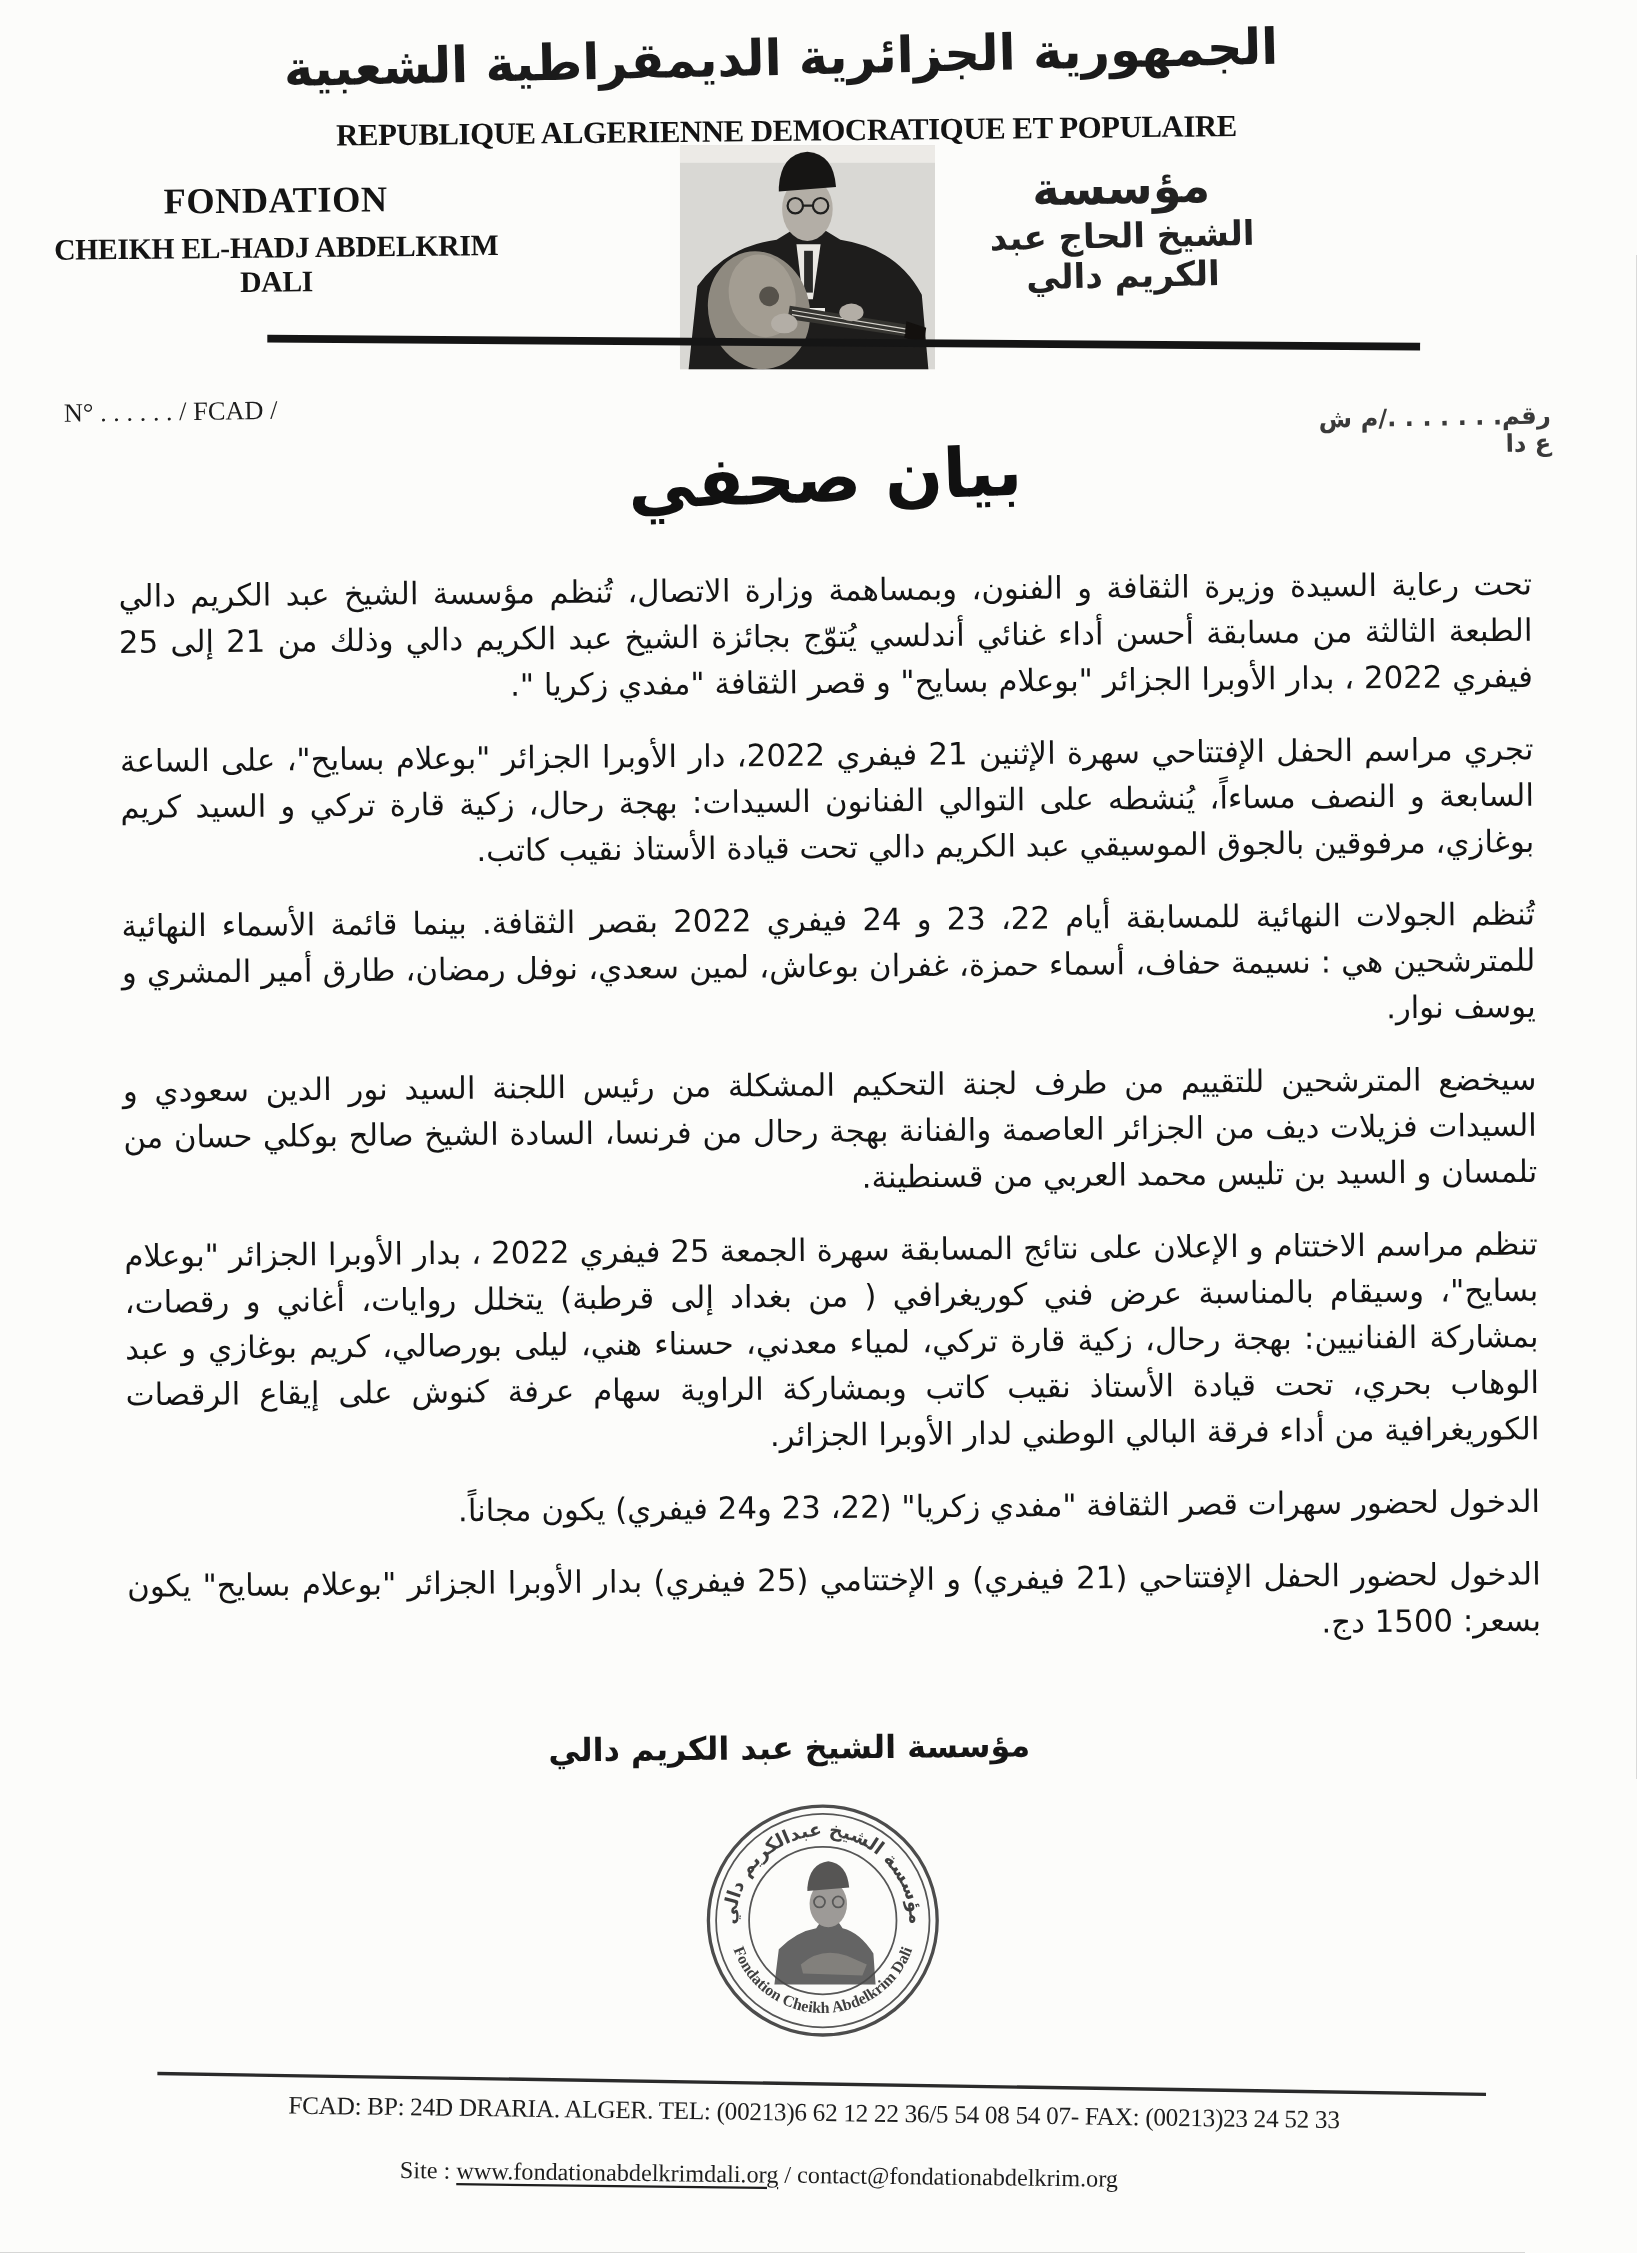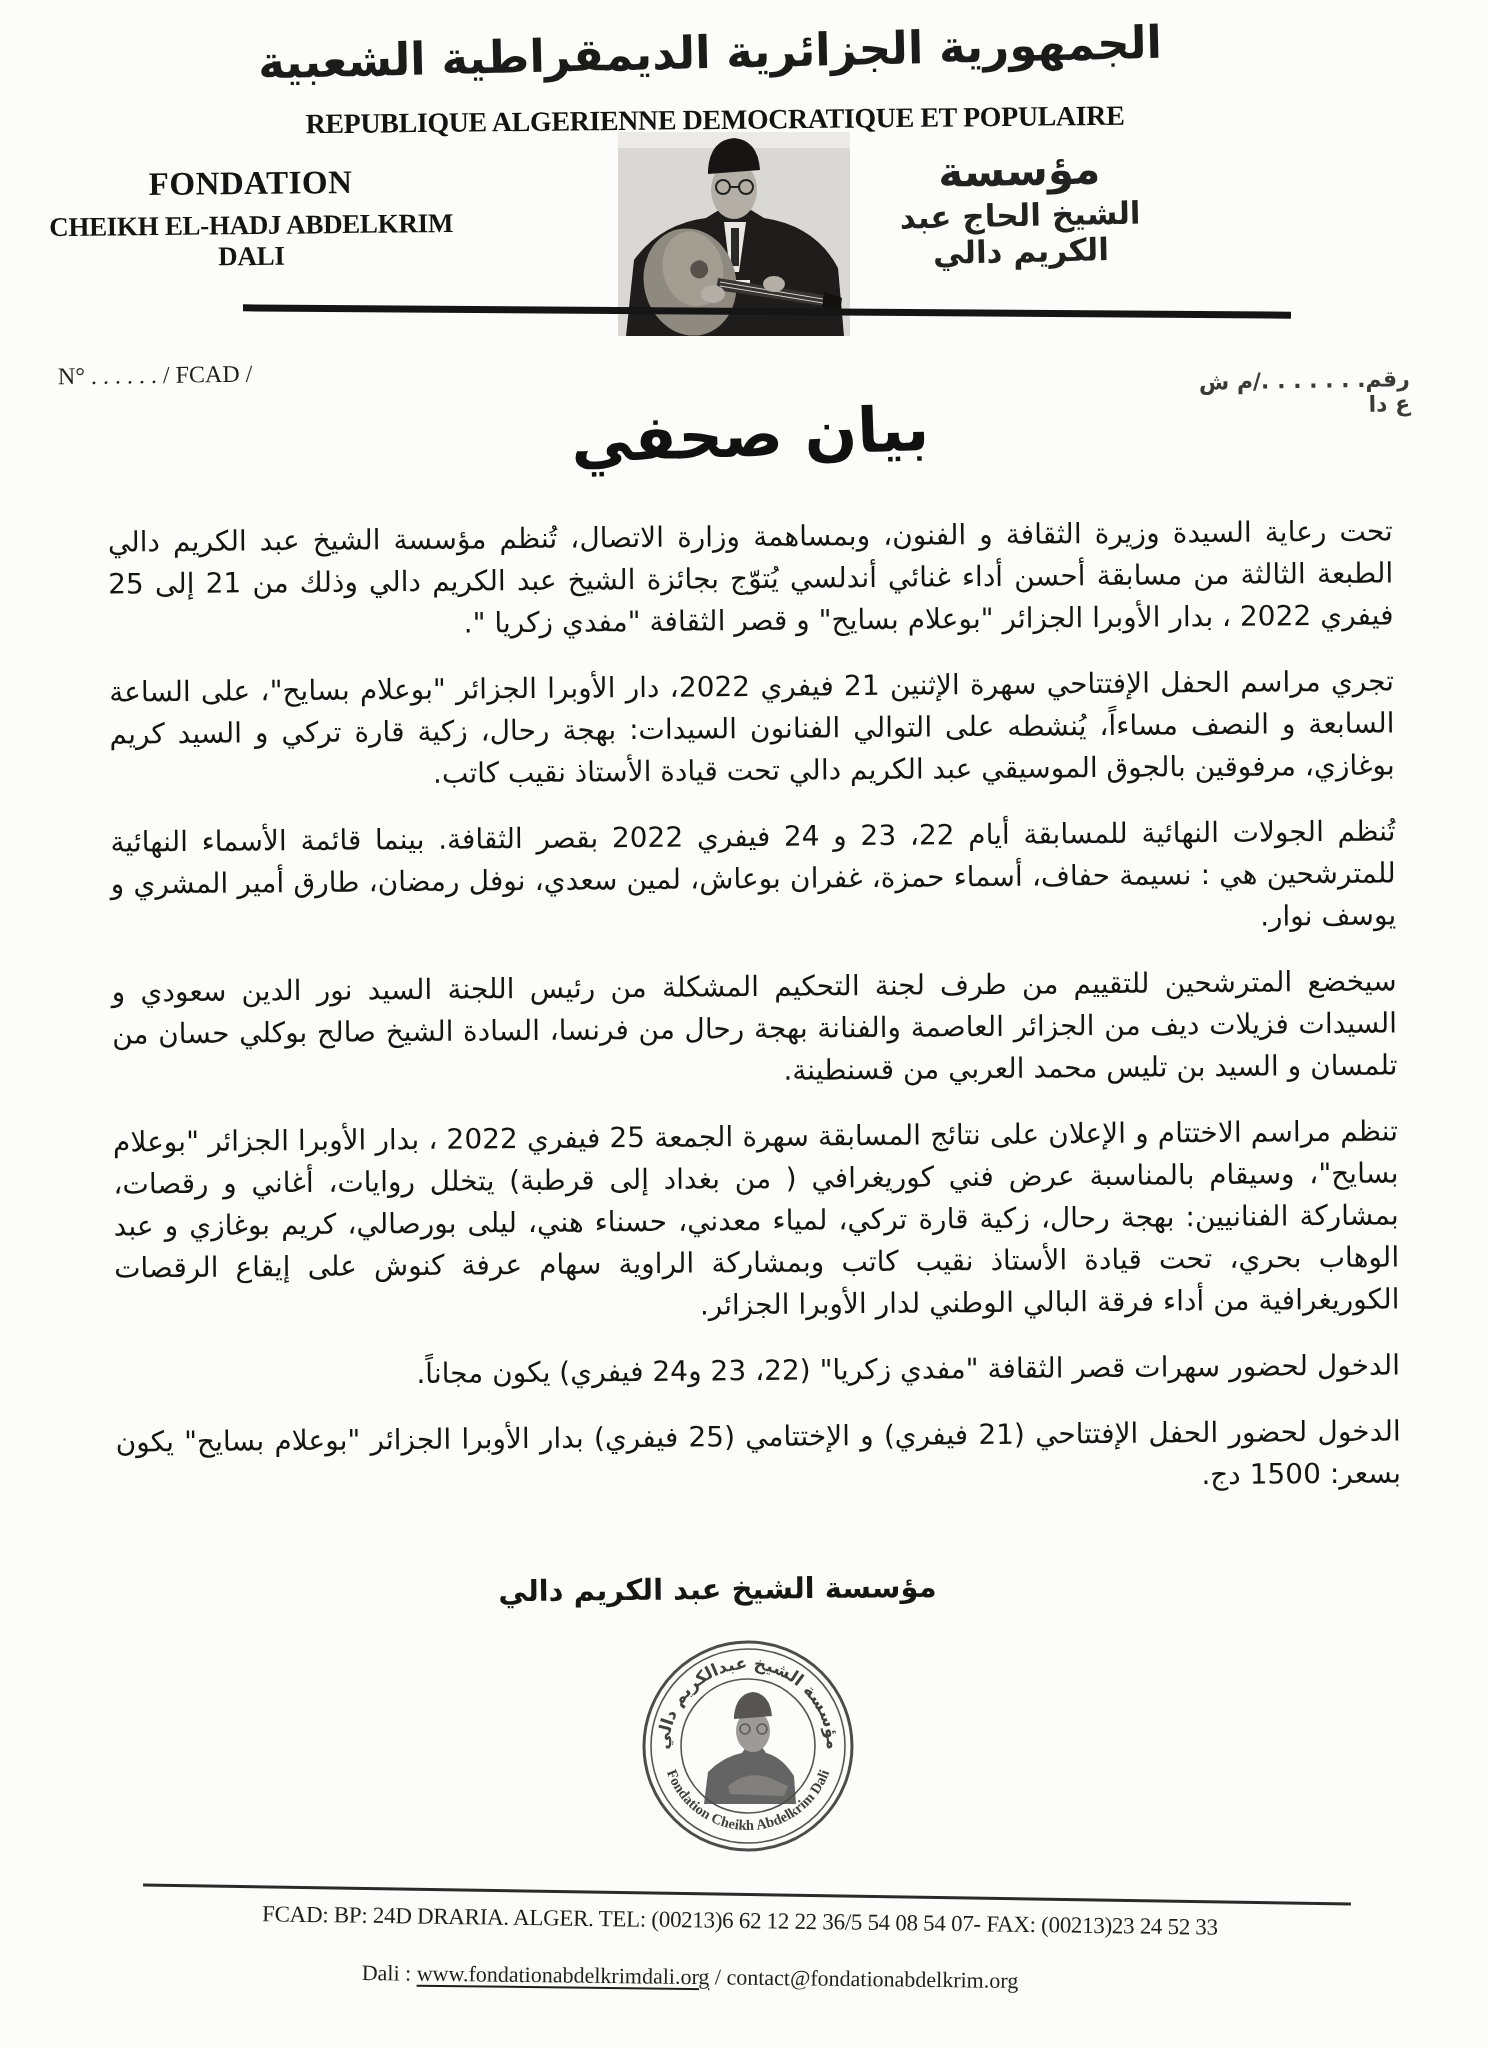--- a/index.html
+++ b/index.html
@@ -182,16 +182,16 @@
       <textPath href="#stampTopArc" startOffset="50%" text-anchor="middle">مؤسسة الشيخ عبدالكريم دالي</textPath>
     </text>
     <text font-family="Liberation Serif, serif" font-size="14.5" font-weight="bold" fill="#3f3f3f">
       <textPath href="#stampBotArc" startOffset="50%" text-anchor="middle">Fondation Cheikh Abdelkrim Dali</textPath>
     </text>
   </svg>
 
   <div class="footer-rule"></div>
   <div class="footer-l1">FCAD: BP: 24D DRARIA. ALGER. TEL: (00213)6 62 12 22 36/5 54 08 54 07- FAX: (00213)23 24 52 33</div>
   <div class="footer-l2">
-    <span>Dali : </span><span class="u">www.fondationabdelkrimdali.org</span><span> / </span><span>contact@fondationabdelkrim.org</span>
+    <span>Site : </span><span class="u">www.fondationabdelkrimdali.org</span><span> / </span><span>contact@fondationabdelkrim.org</span>
   </div>
 
 </div>
 
 </body></html>

